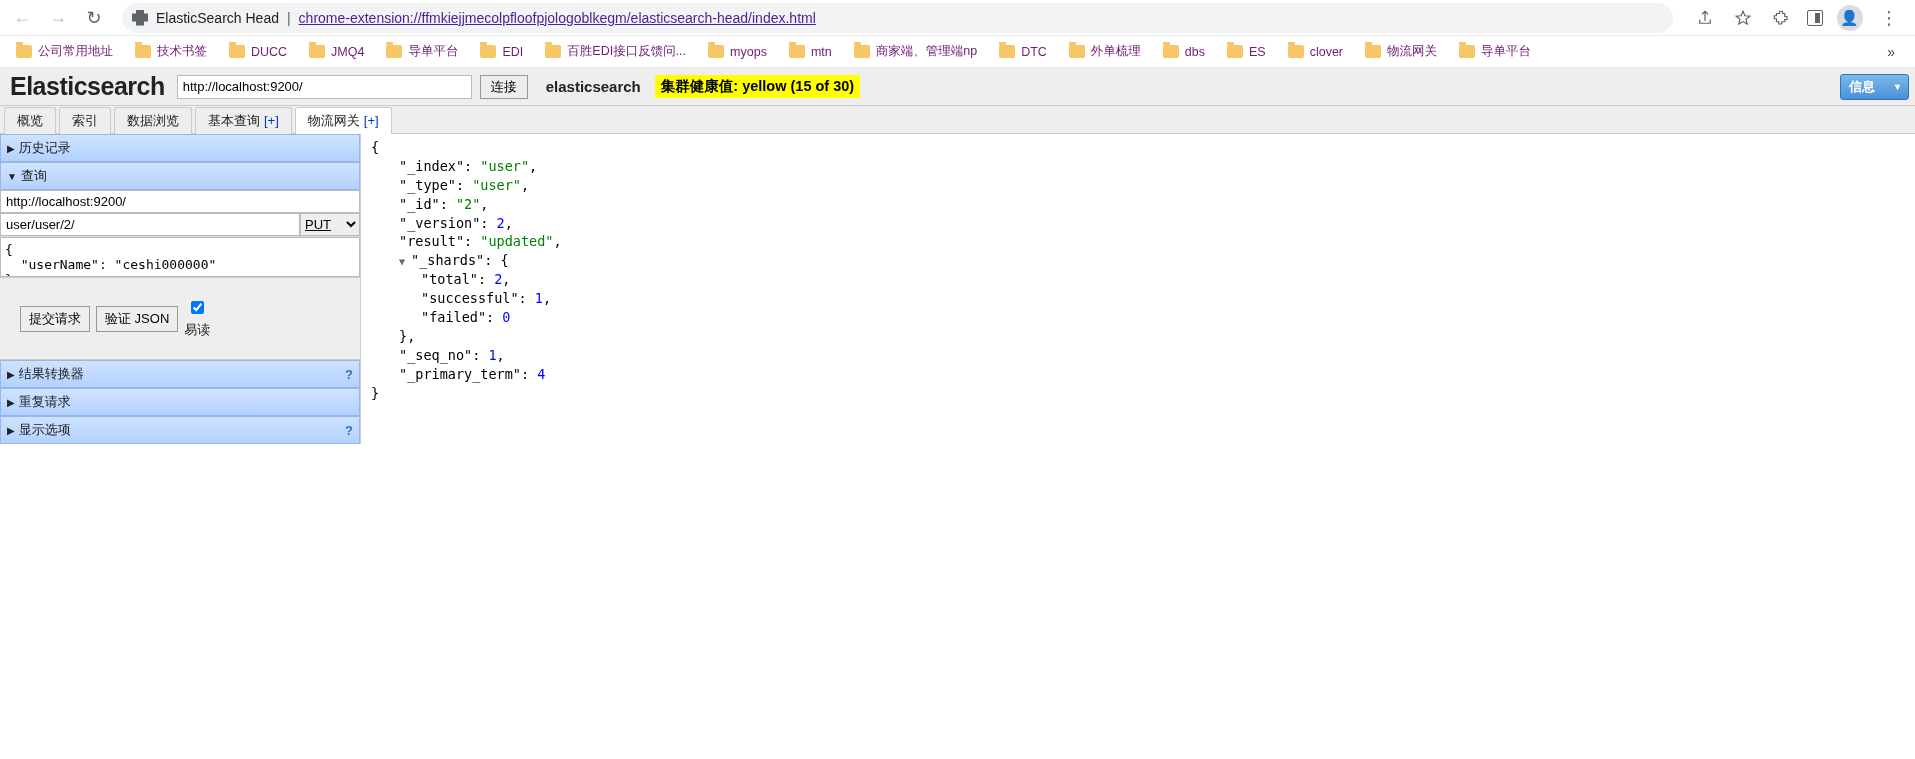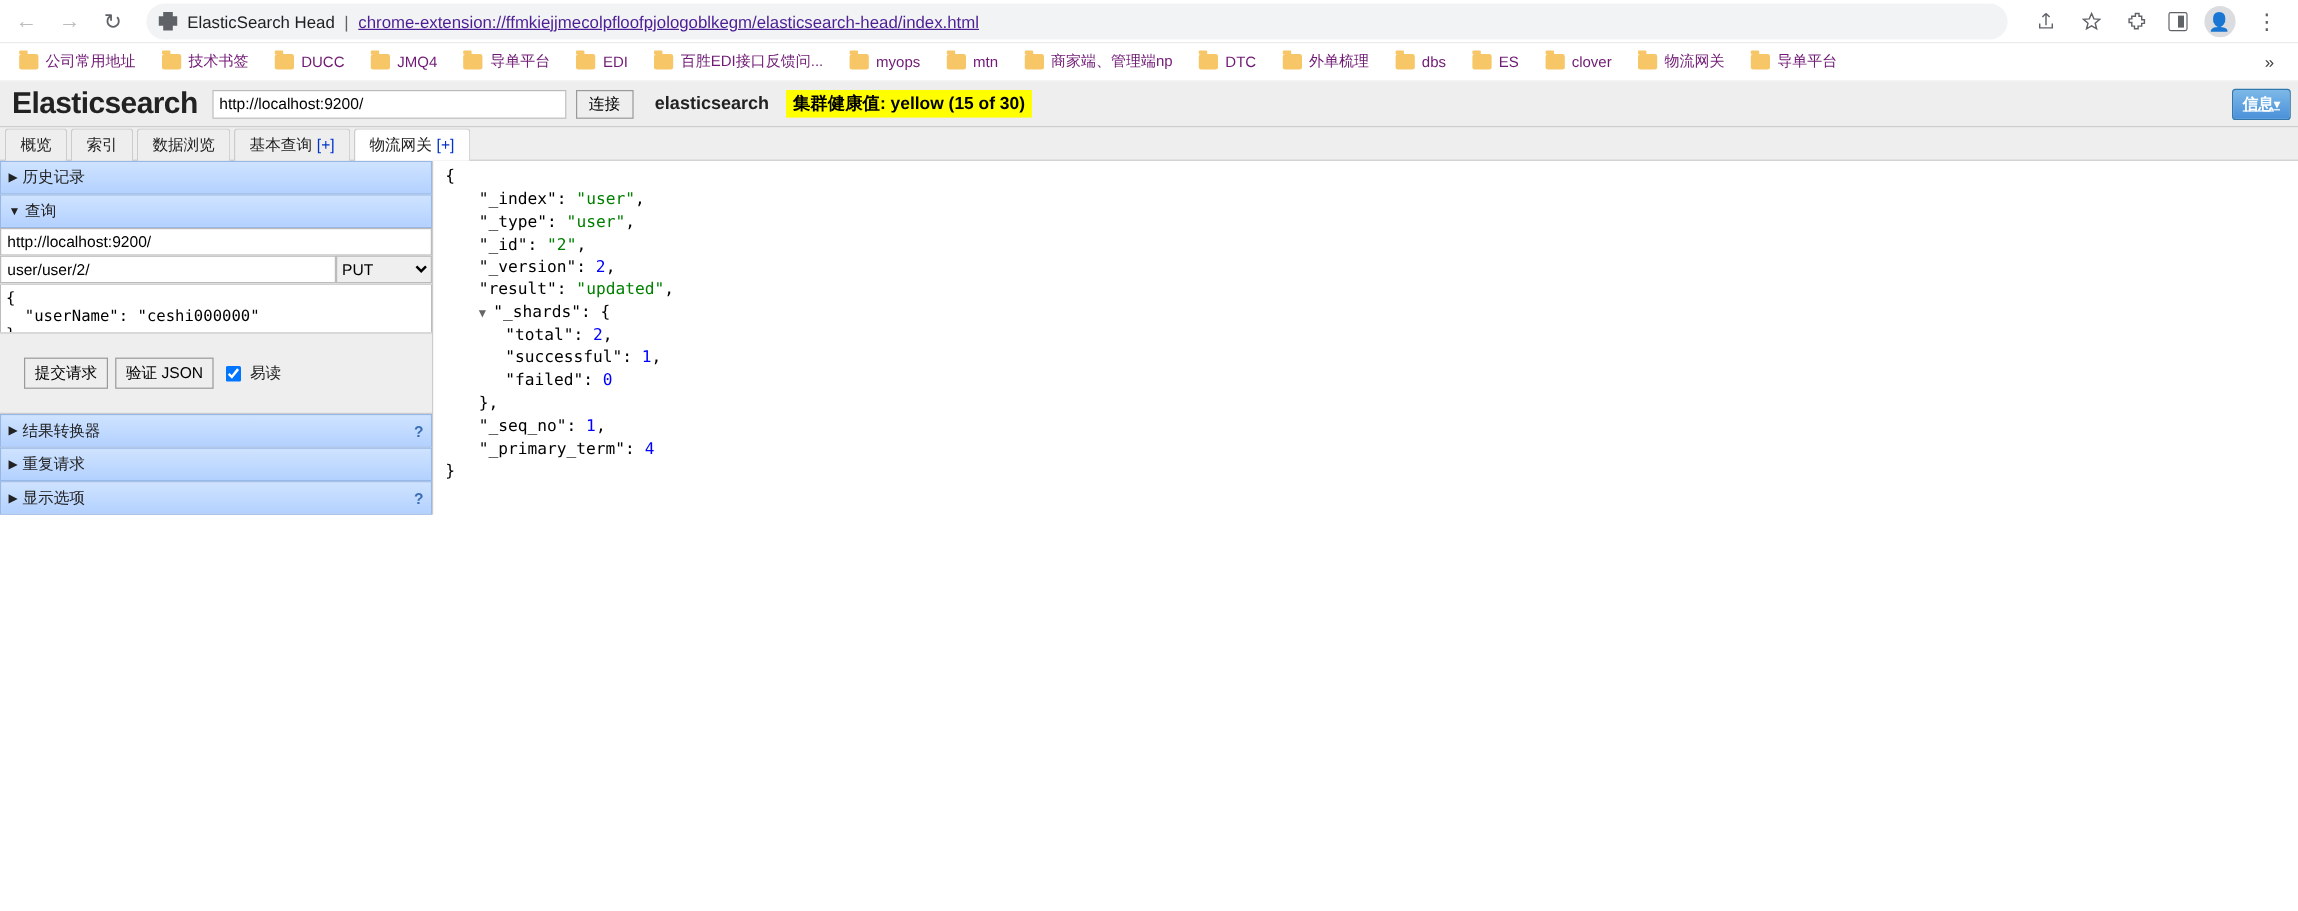--- a/index.html
+++ b/index.html
@@ -109,24 +109,23 @@
     margin-left:6px;
     color:#000;
     font-weight:bold;
   }
   .info-btn{
     margin-left:auto;
     background: linear-gradient(#7db9e8,#4a90d9);
     border:1px solid #3079b0;
     color:#fff; font-weight:bold;
     padding:3px 8px;
-    display:flex; align-items:center; gap:0;
+    display:flex; align-items:center; gap:20px;
     border-radius:3px;
     font-size:13px;
-    text-decoration:underline;
   }
   .info-btn .caret{ font-size:10px; }
 
   
   .es-tabs{
     display:flex;
     background:#eee;
     padding: 0 4px;
     border-bottom:1px solid #ccc;
   }
@@ -167,21 +166,21 @@
   .section-head .tri{ font-size:10px; margin-right:4px; }
   .section-head .q{ margin-left:auto; color:#3b6fb5; font-weight:bold; }
   .side input[type=text]{
     width:100%; border:1px solid #bbb; background:#fff; padding:3px 5px; font-size:13px;
   }
   .input-row{
     display:flex; border-bottom:1px solid #ddd;
   }
   .input-row input{ flex:1; }
   .input-row select{
-    width:80px; border:1px solid #bbb; background:#efefef; font-size:13px;
+    width:60px; border:1px solid #bbb; background:#efefef; font-size:13px;text-decoration:underline;
   }
   .body-area{
     flex:1;
     border:1px solid #bbb;
     background:#fff;
     font-family:"Consolas","Monaco",monospace;
     font-size:13px;
     padding:4px;
     resize:none;
     height:290px;
@@ -189,21 +188,21 @@
   .action-row{
     display:flex; align-items:center; gap:6px;
     padding:20px;
     background:#eee;
     border-top:1px solid #ccc;
     border-bottom:1px solid #ccc;
   }
   .action-row button{
     border:1px solid #999; background:#eee; padding:3px 8px; font-size:13px; cursor:pointer;
   }
-  .action-row label{ font-size:13px; display:flex; align-items:center; gap:4px;}
+  .action-row label{ font-size:13px; display:flex; align-items:center; gap:4px;flex-direction:column;}
 
   
   .result{
     flex:1;
     padding:4px 10px;
     font-family: Menlo, Consolas, monospace;
     font-size:13.5px;
     line-height:1.4;
     color:#000;
   }

